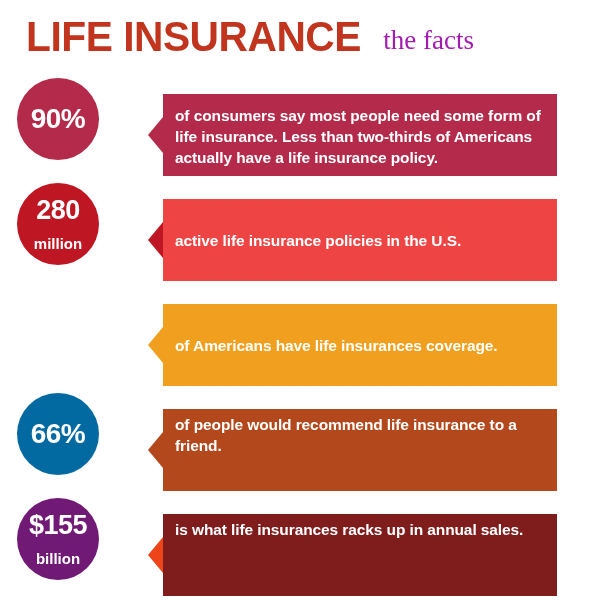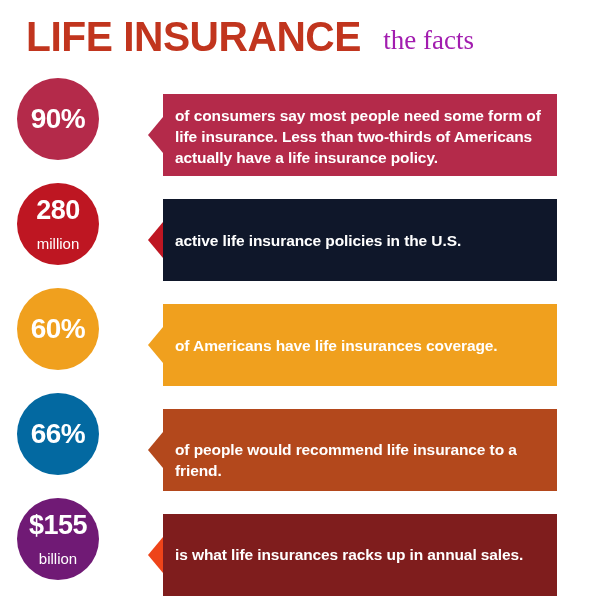--- a/index.html
+++ b/index.html
@@ -81,21 +81,21 @@
 
   .circle-value {
     font-weight: bold;
     font-size: 27px;
     letter-spacing: -0.5px;
     line-height: 1.05;
   }
 
   .circle-unit {
     font-size: 15px;
-    font-weight: normal;
+    font-weight: bold;
     line-height: 1.1;
     margin-top: 12px;
   }
 
   .circle-only .circle-value {
     font-size: 28px;
   }
 
   
   .fact-bar {
@@ -126,21 +126,21 @@
     color: #ffffff;
     font-weight: bold;
     font-size: 15.5px;
     line-height: 21px;
     padding: 0 14px 0 12px;
     letter-spacing: -0.1px;
   }
 
   
   .fact-row[data-lines="3"] .fact-text { align-self: flex-start; margin-top: 11px; }
-  .fact-row[data-lines="2"] .fact-text { align-self: flex-start; margin-top: 30px; }
+  .fact-row[data-lines="2"] .fact-text { align-self: flex-start; margin-top: 5px; }
   .fact-row[data-lines="1"] .fact-text { align-self: center; }
 </style>
 </head>
 <body>
 
 <div id="infographic">
 
   <div class="header">
     <span class="title-main">LIFE INSURANCE</span>
     <span class="title-sub">the facts</span>
@@ -154,29 +154,26 @@
         <div class="fact-bar" style="background: rgb(180, 42, 74); color: rgb(180, 42, 74);">
           <span class="notch"></span>
           <div class="fact-text">of consumers say most people need some form of life insurance. Less than two-thirds of Americans actually have a life insurance policy.</div>
         </div>
       </div>
       <div class="fact-row" data-lines="1">
         <div class="fact-circle" style="background: rgb(190, 22, 34);">
           <div class="circle-value">280</div>
           <div class="circle-unit">million</div>
         </div>
-        <div class="fact-bar" style="background: #0f172a; color: rgb(190, 22, 34);">
+        <div class="fact-bar" style="background: #ef4444; color: rgb(190, 22, 34);">
           <span class="notch"></span>
           <div class="fact-text">active life insurance policies in the U.S.</div>
         </div>
       </div>
       <div class="fact-row" data-lines="1">
-        <div class="fact-circle circle-only" style="background: rgb(240, 160, 30);">
-          <div class="circle-value">60%</div>
-        </div>
         <div class="fact-bar" style="background: rgb(240, 160, 30); color: rgb(240, 160, 30);">
           <span class="notch"></span>
           <div class="fact-text">of Americans have life insurances coverage.</div>
         </div>
       </div>
       <div class="fact-row" data-lines="2">
         <div class="fact-circle circle-only" style="background: #0369a1;">
           <div class="circle-value">66%</div>
         </div>
         <div class="fact-bar" style="background: rgb(179, 72, 28); color: rgb(179, 72, 28);">

